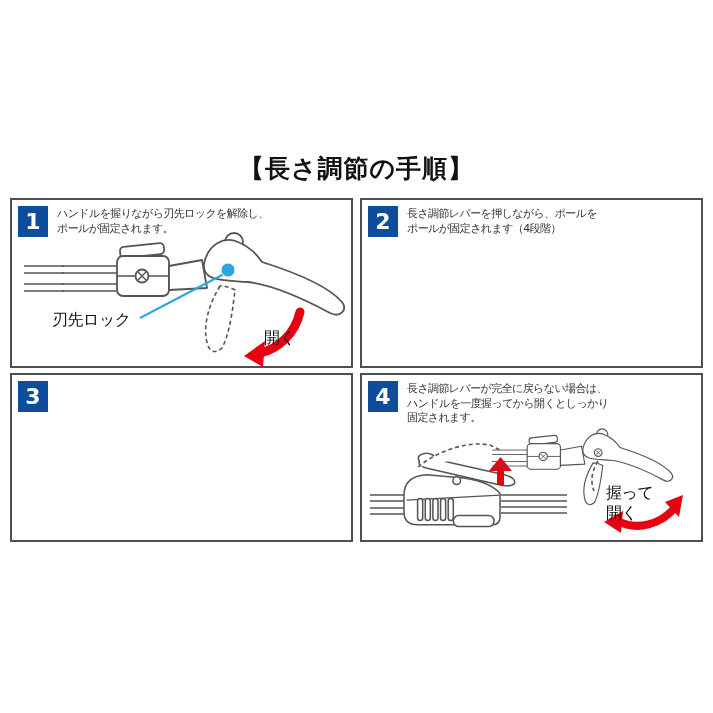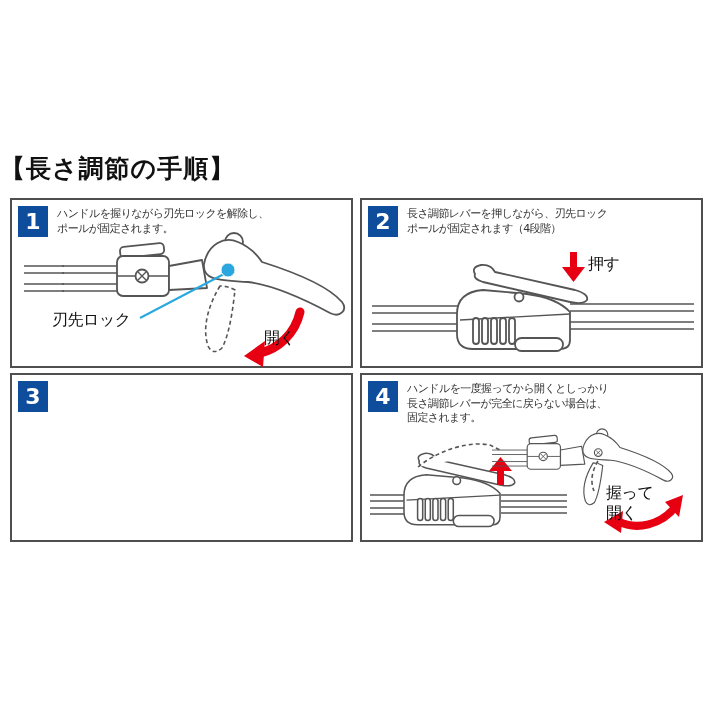--- a/index.html
+++ b/index.html
@@ -1,21 +1,21 @@
 <!DOCTYPE html>
 <html style="--accent-blue: #0E4C9C; --arrow-red: #E60012; --callout-cyan: #29A8E0; --lineart-gray: #555555;"><head>
 <meta charset="utf-8">
 <style>
   html,body { margin:0; padding:0; background:#fff; }
   .sheet {
     position:relative; width:713px; height:713px; background:#ffffff;
     font-family:"DejaVu Sans","Liberation Sans",sans-serif; overflow:hidden;
   }
   .title {
-    position:absolute; top:152px; left:0; width:713px; 
+    position:absolute; top:152px; left:0; width:713px; text-align:center;
     font-size:25px; font-weight:bold; color:#111; letter-spacing:1px;
   }
   .panel {
     position:absolute; width:343px; background:#fff;
     border:2px solid #4f4f4f; box-sizing:border-box;
   }
   #p1 { left:10px;  top:198px; height:170px; }
   #p2 { left:360px; top:198px; height:170px; }
   #p3 { left:10px;  top:373px; height:169px; }
   #p4 { left:360px; top:373px; height:169px; }
@@ -104,52 +104,40 @@
       </svg>
       <span class="ann" style="left:40px;top:60px">刃先ロック</span>
       <span class="ann" style="left:252px;top:78px">開く</span>
     </div>
   </div>
 
   <div class="panel" id="p2">
     <div class="panel-head">
       <div class="step-num">2</div>
       <div class="step-text">
-        <div>長さ調節レバーを押しながら、刃先ロック</div>
+        <div>長さ調節レバーを押しながら、ポールを</div>
         <div>ポールが固定されます（4段階）</div>
       </div>
-    </div>
-    <div class="canvas c2">
-      <svg width="339" height="116" viewBox="0 0 339 116">
-        <path class="pl" d="M10,56 H96 M10,63 H96 M10,74 H96 M10,81 H96"></path>
-        <path class="pl" d="M208,54 H332 M208,61 H332 M208,72 H332 M208,79 H332"></path>
-        <use href="#clampg" transform="translate(95,38)"></use>
-        <g>
-          <rect class="red" x="208" y="2" width="7" height="15"></rect>
-          <polygon class="red" points="200,17 223,17 211.5,32"></polygon>
-        </g>
-      </svg>
-      <span class="ann" style="left:226px;top:4px">押す</span>
     </div>
   </div>
 
   <div class="panel" id="p3">
     <div class="panel-head">
       <div class="step-num">3</div>
       <div class="step-text">
       </div>
     </div>
   </div>
 
   <div class="panel" id="p4">
     <div class="panel-head">
       <div class="step-num">4</div>
       <div class="step-text">
+        <div>長さ調節レバーが完全に戻らない場合は、</div>
         <div>ハンドルを一度握ってから開くとしっかり</div>
-        <div>長さ調節レバーが完全に戻らない場合は、</div>
         <div>固定されます。</div>
       </div>
     </div>
     <div class="canvas c4">
       <svg width="339" height="165" viewBox="0 0 339 165">
 
         <path class="pl" d="M8,120 H43 M8,126 H43 M8,133 H43 M8,139 H43"></path>
         <path class="pl" d="M139,120 H205 M139,126 H205 M139,132 H205 M139,138 H205"></path>
         <use href="#clampg" transform="translate(42,98) scale(0.85)"></use>
         <path class="lnd" d="M56,92 C78,74 108,66 128,70 L140,76" fill="none"></path>

